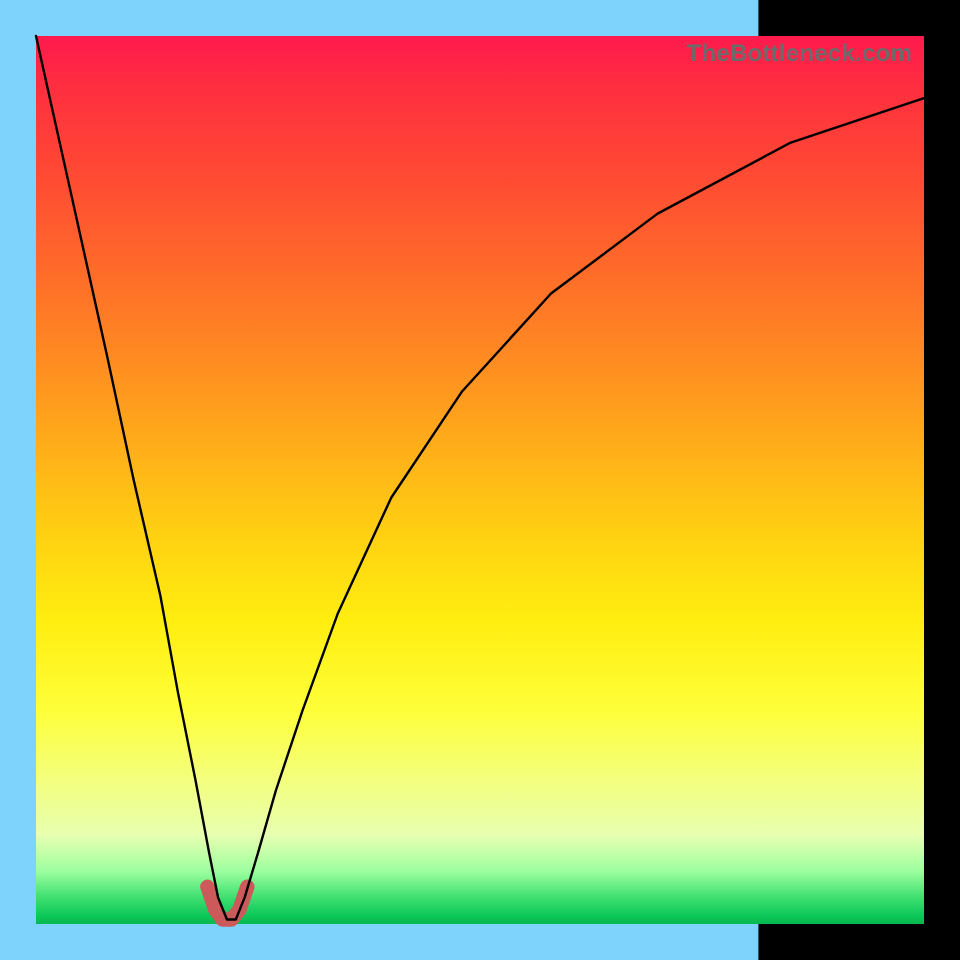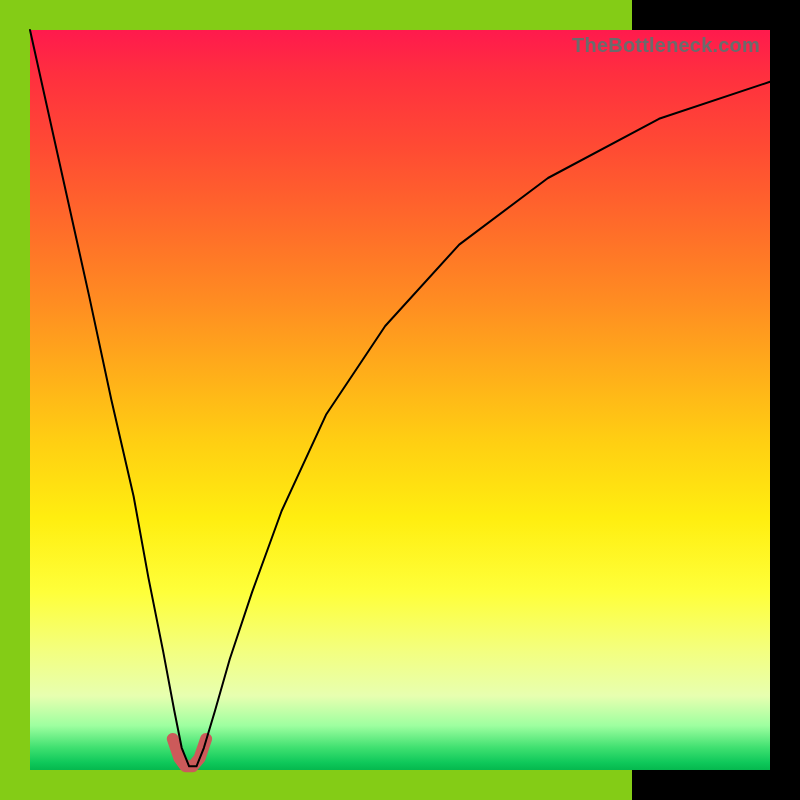--- a/index.html
+++ b/index.html
@@ -7,21 +7,21 @@
     padding: 0;
     width: 800px;
     height: 800px;
     background: #000;
     overflow: hidden;
   }
   .outer {
     position: relative;
     width: 632px;
     height: 800px;
-    background: #84cc16;
+    background: #7dd3fc;
   }
   .plot-area {
     position: absolute;
     left: 30px;
     top: 30px;
     width: 740px;
     height: 740px;
     
     background: linear-gradient(to bottom,
       #ff1a4d 0%,

